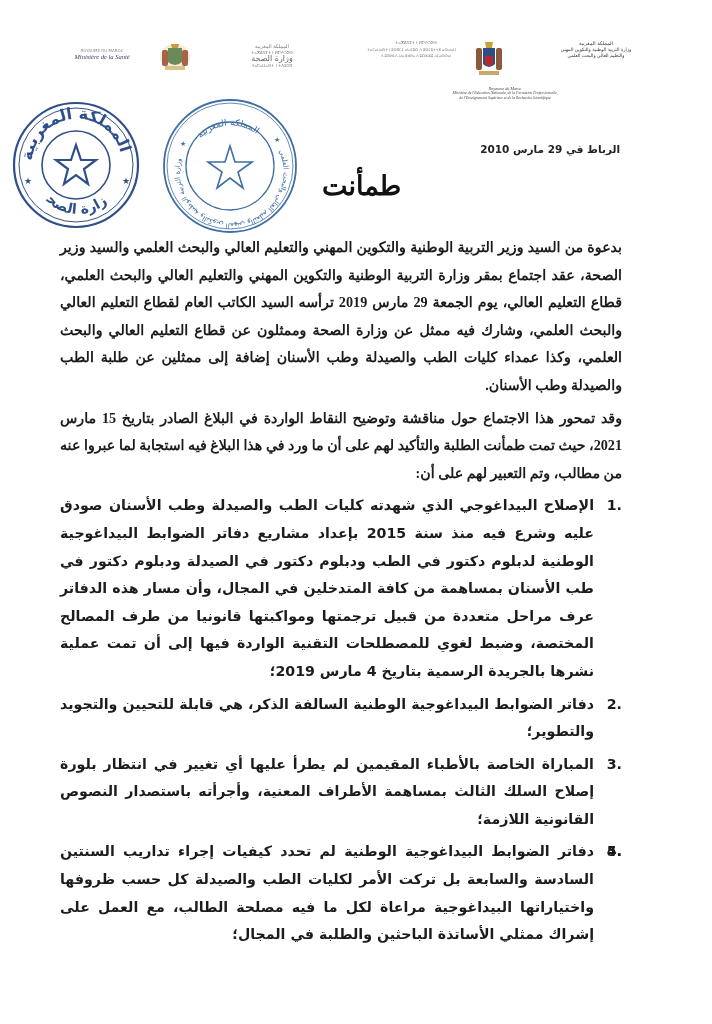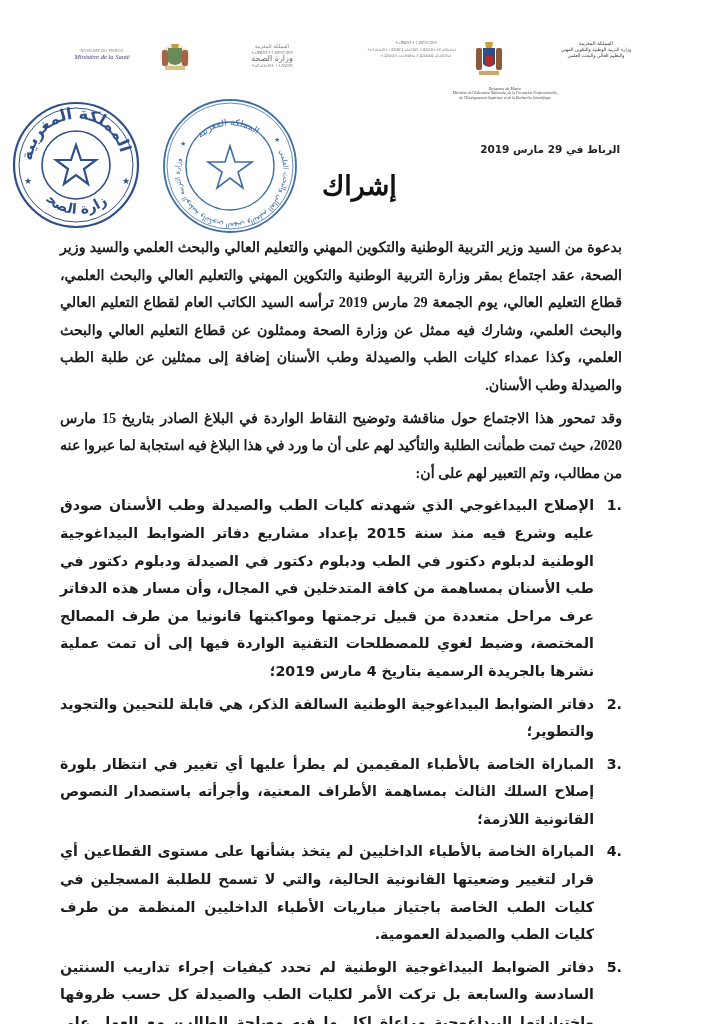--- a/index.html
+++ b/index.html
@@ -124,43 +124,42 @@
       <textPath href="#arcTop2" startOffset="50%" text-anchor="middle">المملكة المغربية</textPath>
     </text>
     <text fill="#3e6ea3" font-size="7" font-family="DejaVu Sans, sans-serif">
       <textPath href="#arcRing2" startOffset="50%" text-anchor="middle">وزارة التربية الوطنية والتكوين المهني والتعليم العالي والبحث العلمي</textPath>
     </text>
     <text x="20" y="50" fill="#3e6ea3" font-size="7">★</text>
     <text x="114" y="46" fill="#3e6ea3" font-size="7">★</text>
   </svg>
 </div>
 
-<div class="abs date">الرباط في 29 مارس 2019</div>
+<div class="abs date">الرباط في 29 مارس 2010</div>
 
-<div class="abs title">إشراك</div>
+<div class="abs title">طمأنت</div>
 
 <div class="body-text">
   <p class="para">بدعوة من السيد وزير التربية الوطنية والتكوين المهني والتعليم العالي والبحث العلمي والسيد وزير الصحة، عقد اجتماع بمقر وزارة التربية الوطنية والتكوين المهني والتعليم العالي والبحث العلمي، قطاع التعليم العالي، يوم الجمعة 29 مارس 2019 ترأسه السيد الكاتب العام لقطاع التعليم العالي والبحث العلمي، وشارك فيه ممثل عن وزارة الصحة وممثلون عن قطاع التعليم العالي والبحث العلمي، وكذا عمداء كليات الطب والصيدلة وطب الأسنان إضافة إلى ممثلين عن طلبة الطب والصيدلة وطب الأسنان.</p>
-  <p class="para">وقد تمحور هذا الاجتماع حول مناقشة وتوضيح النقاط الواردة في البلاغ الصادر بتاريخ 15 مارس 2020، حيث تمت طمأنت الطلبة والتأكيد لهم على أن ما ورد في هذا البلاغ فيه استجابة لما عبروا عنه من مطالب، وتم التعبير لهم على أن:</p>
+  <p class="para">وقد تمحور هذا الاجتماع حول مناقشة وتوضيح النقاط الواردة في البلاغ الصادر بتاريخ 15 مارس 2021، حيث تمت طمأنت الطلبة والتأكيد لهم على أن ما ورد في هذا البلاغ فيه استجابة لما عبروا عنه من مطالب، وتم التعبير لهم على أن:</p>
   <ol class="list">
     <li class="item">
       <span class="num">1.</span>
       <span>الإصلاح البيداغوجي الذي شهدته كليات الطب والصيدلة وطب الأسنان صودق عليه وشرع فيه منذ سنة 2015 بإعداد مشاريع دفاتر الضوابط البيداغوجية الوطنية لدبلوم دكتور في الطب ودبلوم دكتور في الصيدلة ودبلوم دكتور في طب الأسنان بمساهمة من كافة المتدخلين في المجال، وأن مسار هذه الدفاتر عرف مراحل متعددة من قبيل ترجمتها ومواكبتها قانونيا من طرف المصالح المختصة، وضبط لغوي للمصطلحات التقنية الواردة فيها إلى أن تمت عملية نشرها بالجريدة الرسمية بتاريخ 4 مارس 2019؛</span>
     </li>
     <li class="item">
       <span class="num">2.</span>
       <span>دفاتر الضوابط البيداغوجية الوطنية السالفة الذكر، هي قابلة للتحيين والتجويد والتطوير؛</span>
     </li>
     <li class="item">
       <span class="num">3.</span>
       <span>المباراة الخاصة بالأطباء المقيمين لم يطرأ عليها أي تغيير في انتظار بلورة إصلاح السلك الثالث بمساهمة الأطراف المعنية، وأجرأته باستصدار النصوص القانونية اللازمة؛</span>
     </li>
     <li class="item">
       <span class="num">4.</span>
-      <span>المباراة الخاصة بالأطباء الداخليين لم يتخذ بشأنها على مستوى القطاعين أي قرار لتغيير وضعيتها القانونية الحالية، والتي لا تسمح للطلبة المسجلين في كليات الطب الخاصة باجتياز مباريات الأطباء الداخليين المنظمة من طرف كليات الطب والصيدلة العمومية.</span>
     </li>
     <li class="item">
       <span class="num">5.</span>
       <span>دفاتر الضوابط البيداغوجية الوطنية لم تحدد كيفيات إجراء تداريب السنتين السادسة والسابعة بل تركت الأمر لكليات الطب والصيدلة كل حسب ظروفها واختياراتها البيداغوجية مراعاة لكل ما فيه مصلحة الطالب، مع العمل على إشراك ممثلي الأساتذة الباحثين والطلبة في المجال؛</span>
     </li>
 
   </ol>
 </div>
 
 </body></html>

